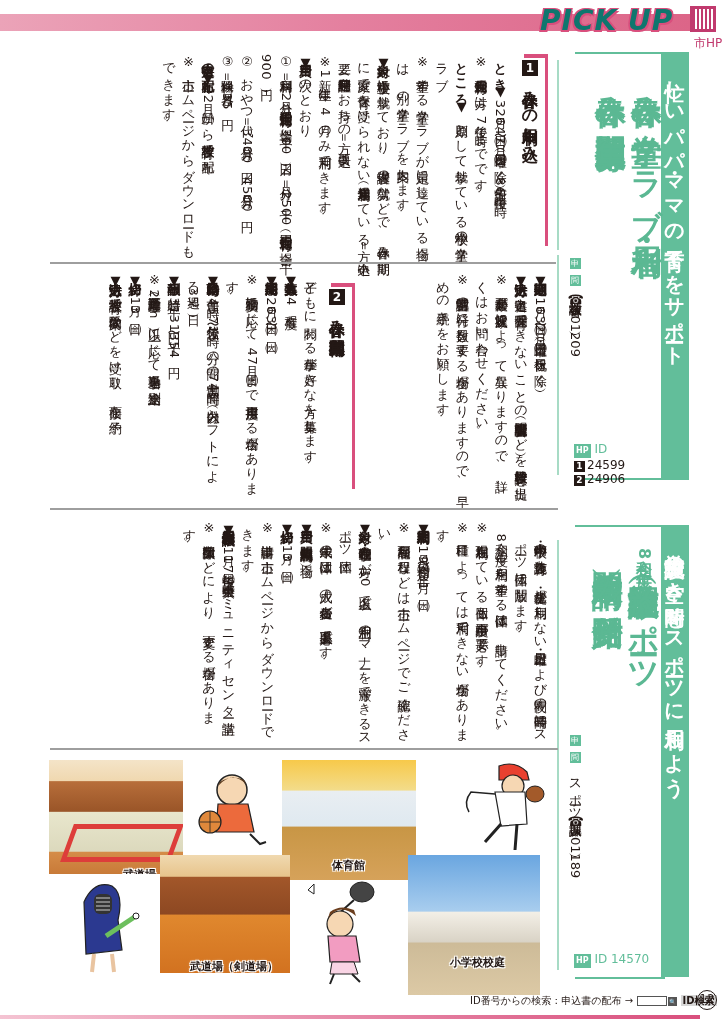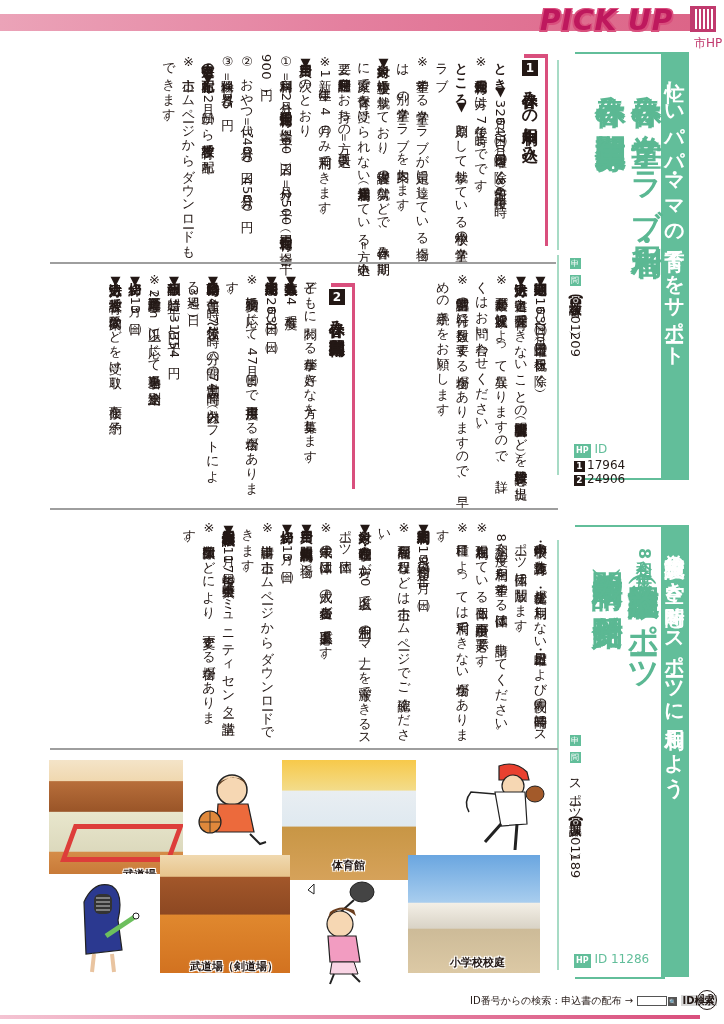--- a/index.html
+++ b/index.html
@@ -6,21 +6,21 @@
   html, body { width: 724px; height: 1024px; background: #ffffff; overflow: hidden; }
   body { position: relative; font-family: "DejaVu Sans", "Liberation Sans", sans-serif; color: #231815; }
 
   
   .top-bar {
     position: absolute; left: 0; top: 14px; width: 690px; height: 17px;
     background: linear-gradient(90deg, #eba3b8 0%, #e4809f 50%, #dc6588 100%);
   }
   .pickup {
     position: absolute; left: 540px; top: 4px; font-size: 28px; font-weight: bold; font-style: italic;
-    color: #be185d; letter-spacing: 1px;
+    color: #0f766e; letter-spacing: 1px;
     text-shadow: -1.5px -1.5px 0 #d94f7d, 1.5px -1.5px 0 #d94f7d, -1.5px 1.5px 0 #d94f7d, 1.5px 1.5px 0 #d94f7d;
     font-family: "DejaVu Sans", sans-serif;
   }
   .qr {
     position: absolute; left: 690px; top: 6px; width: 26px; height: 26px;
     background:
       linear-gradient(90deg, #c13a6e 25%, transparent 25%, transparent 50%, #c13a6e 50%, #c13a6e 75%, transparent 75%) 0 0/8px 8px,
       #ffffff;
     border: 3px solid #c13a6e;
   }
@@ -108,21 +108,21 @@
     background:
       linear-gradient(180deg, #f4e4c8 0%, #f0d8b0 18%, #b76e3a 19%, #9a5528 45%, #e8e6cc 46%, #dcd9bd 80%, #d58c48 81%, #c87a38 100%);
   }
   .ph-judo::before { content:""; position:absolute; left:18px; top:64px; width:100px; height:28px; border:5px solid #dd3d3a; transform: skewX(-20deg); }
   .ph-kendo-hall { left: 160px; top: 855px; width: 130px; height: 118px;
     background: linear-gradient(180deg, #f0d9b0 0%, #e7c48c 18%, #a2572a 19%, #8d4822 50%, #e0882e 51%, #d27220 100%);
   }
   .ph-gym { left: 282px; top: 760px; width: 134px; height: 120px;
     background: linear-gradient(180deg, #f7c94a 0%, #f3dc8a 25%, #e9eef2 26%, #dfe9f0 55%, #c89645 56%, #d6a25a 100%);
   }
-  .ph-school { left: 408px; top: 855px; width: 132px; height: 118px;
+  .ph-school { left: 408px; top: 855px; width: 132px; height: 140px;
     background: linear-gradient(180deg, #6aa6e0 0%, #a8cdee 40%, #f3efe6 41%, #d9d3c6 62%, #cdbb98 63%, #dcc9a5 100%);
   }
   .illus { position: absolute; writing-mode: horizontal-tb; }
 
   
   .footer-text { position: absolute; left: 470px; top: 994px; font-size: 10px; color: #231815; writing-mode: horizontal-tb; white-space: nowrap; }
   .footer-box { display:inline-block; width: 30px; height: 10px; border: 1px solid #555; vertical-align: middle; margin: 0 1px; }
   .footer-search-icon { display:inline-block; width: 9px; height: 9px; background:#555; color:#fff; font-size:6px; text-align:center; line-height:9px; vertical-align: middle; }
   .footer-btn { background: #d7d7d7; padding: 0 2px; font-weight: bold; }
   .page-num { position: absolute; left: 697px; top: 990px; width: 20px; height: 20px; border: 1.5px solid #231815; border-radius: 50%; font-size: 12px; text-align: center; line-height: 17px; writing-mode: horizontal-tb; }
@@ -145,21 +145,21 @@
   <span>春休み学童クラブ利用者・</span><br>
   <span>春休み期間補助員募集</span>
 </div>
 <div class="contact contact-1">
   <span class="tag-sq">申</span>
   <span class="tag-sq">問</span>
   <span>学校教育課☎（50）1209</span>
 </div>
 <div class="hp-box hp-1">
   <div><span class="hp-tag">HP</span> <span class="hp-id">ID</span></div>
-  <div><span class="num-sq">1</span><span>17964</span></div>
+  <div><span class="num-sq">1</span><span>24599</span></div>
   <div><span class="num-sq">2</span><span>24906</span></div>
 </div>
 <div class="green-vline gvl-1"></div>
 <div class="green-vline gvl-2"></div>
 
 <div class="sec-head sec-head-1">
   <span class="top-cap"></span>
   <span class="sq-num">1</span><span>春休みの利用申し込み</span>
 </div>
 
@@ -214,21 +214,21 @@
 <div class="main-title mt-2">
   <span class="sub-year">令和8年度</span><span>学校施設開放（スポーツ</span><br>
   <span>開放）利用申請の受付開始</span>
 </div>
 <div class="contact contact-2">
   <span class="tag-sq">申</span>
   <span class="tag-sq">問</span>
   <span>スポーツ振興課☎（50）1189</span>
 </div>
 <div class="hp-box hp-2">
-  <span class="hp-tag">HP</span> <span class="hp-id">ID 11286</span>
+  <span class="hp-tag">HP</span> <span class="hp-id">ID 14570</span>
 </div>
 <div class="green-vline gvl-3"></div>
 
 <div class="col-block" style="left:80px; top:520px; height:222px; width:470px;">
   <p class="ind"><span>市内小・中学校の体育施設を、児童・生徒が利用しない土・日曜日および夜間の時間帯にスポーツ団体に開放します。</span></p>
   <p class="ind"><span>令和8年度の利用を希望する団体は、申請してください。</span></p>
   <p><span>※現在利用している団体も再度申請が必要です。</span></p>
   <p><span>※種目によっては利用できない場合があります。</span></p>
   <p><b>利用期間</b><span>▼4月1日㈬〜令和9年3月31日㈬</span></p>
   <p><span>※利用可能な日程などは市ホームページでご確認ください。</span></p>

